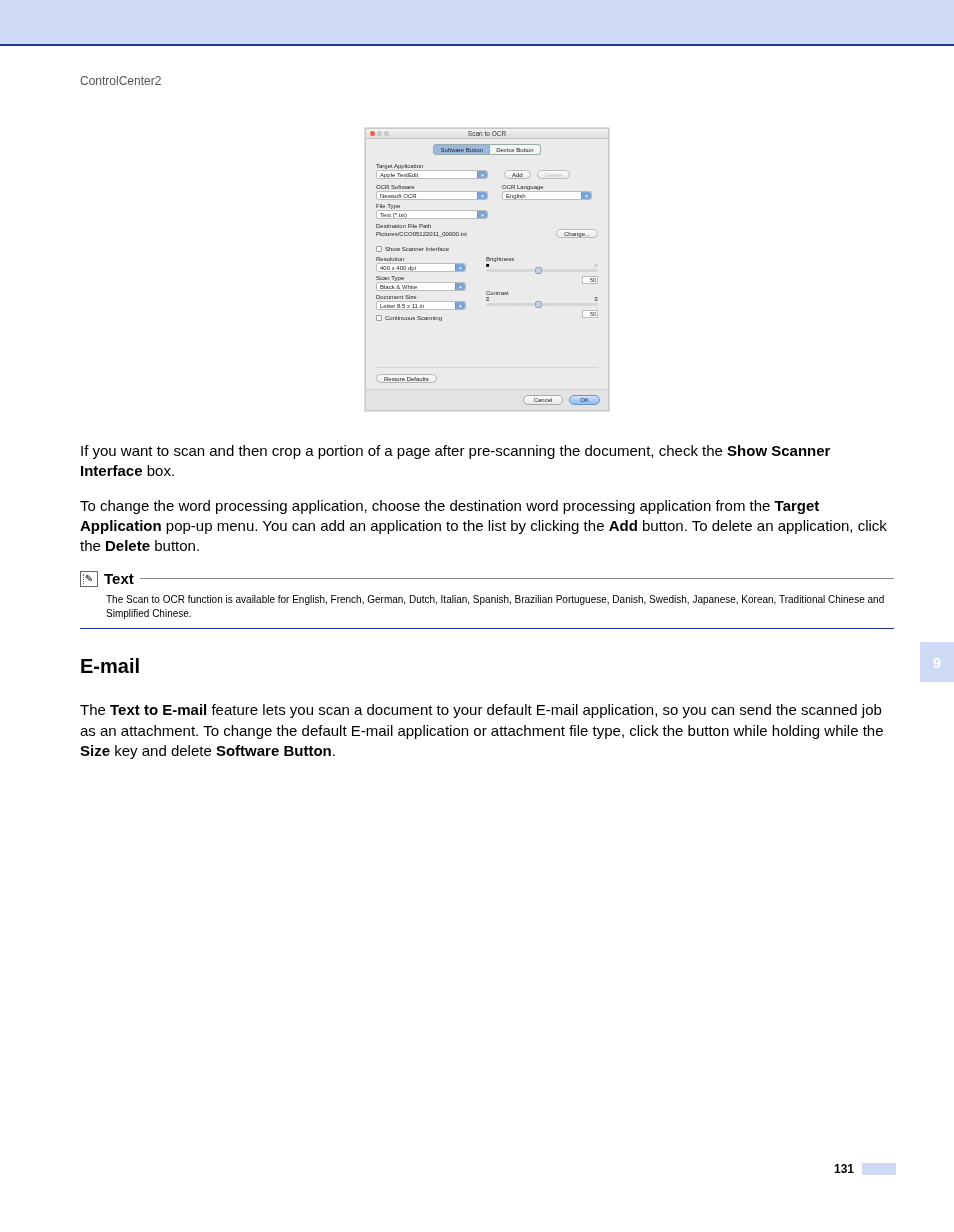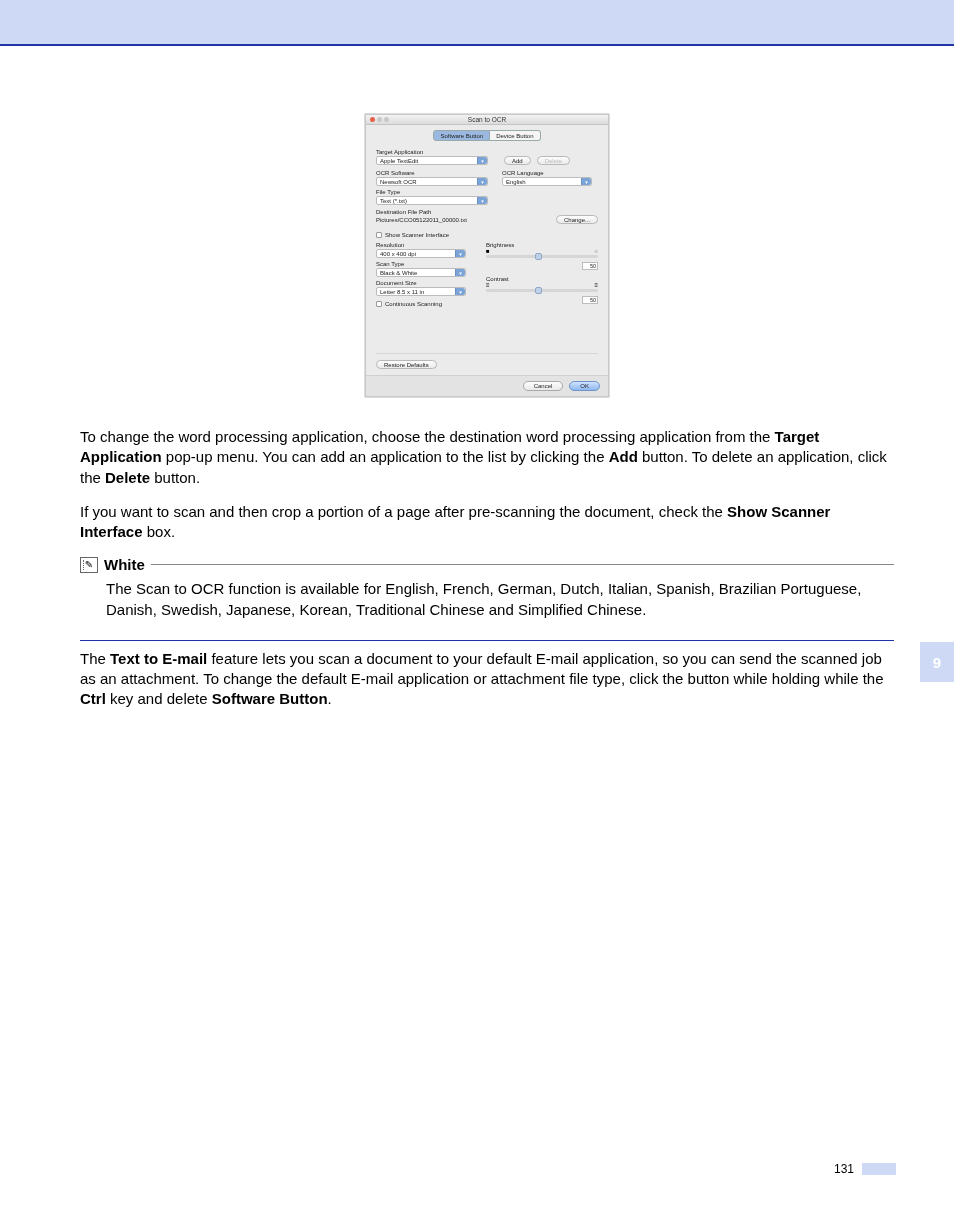--- a/index.html
+++ b/index.html
@@ -44,35 +44,36 @@
   .aquabtn.primary { background:linear-gradient(#cfe3ff,#8fb8f0); border-color:#6f94c9; }
 
   .body-text { font-size: 15px; line-height: 1.35; margin-top: 8px; }
   .body-text p { margin-bottom: 14px; }
   .note-block { margin-top: 8px; }
   .note-head { display:flex; align-items:center; gap:6px; }
   .note-head .icon { width:18px; height:16px; border:1px solid #666; display:flex; align-items:center; justify-content:center; font-size:10px; position:relative; }
   .note-head .icon::before{content:""; position:absolute; left:2px; top:2px; right:2px; bottom:2px; border-left:1px dotted #666;}
   .note-head .lblN { font-weight:bold; font-size:15px; }
   .note-head .rule { flex:1; height:1px; background:#888; }
-  .note-body { font-size:15px; line-height:1.35; padding: 6px 0 20px 26px; border-bottom:1px solid #1c33aa; }
+  .note-body { font-size:10px; line-height:1.35; padding: 6px 0 8px 26px; border-bottom:1px solid #1c33aa; }
   .section-h { font-size:20px; font-weight:bold; margin-top:26px; margin-bottom:22px; }
   .side-tab { position:absolute; right:0; top:642px; width:34px; height:40px; background:#cdd9f5; display:flex; align-items:center; justify-content:center; font-size:15px; font-weight:bold; color:#fff; }
   .page-num-bar { position:absolute; right:58px; bottom:56px; display:flex; align-items:center; gap:8px; }
-  .page-num-bar .num { font-size:12px; font-weight:normal; }
+  .page-num-bar .num { font-size:12px; font-weight:bold; }
   .page-num-bar .bar { width:34px; height:12px; background:#cdd9f5; }
   .page-wrap { position:relative; width:954px; height:1232px; }
 </style>
 </head>
 <body>
 <div class="page-wrap">
 
 <div class="topbar"></div>
 
 <div class="content">
+  <div class="header-label">ControlCenter2</div>
 
   <div class="screenshot-wrap">
     <div class="mac-window">
       <div class="mac-titlebar">
         <div class="traffic">
           <span class="tl red"></span>
           <span class="tl grey"></span>
           <span class="tl grey"></span>
         </div>
         <span class="ttl">Scan to OCR</span>
@@ -210,40 +211,41 @@
       </div>
       <div class="footer-row">
         <span class="aquabtn">Cancel</span>
         <span class="aquabtn primary">OK</span>
       </div>
     </div>
   </div>
 
   <div class="body-text">
     <p>
-      <span>To change the word processing application, choose the destination word processing application from the </span><b>Target Application</b><span> pop-up menu. You can add an application to the list by clicking the </span><b>Add</b><span> button. To delete an application, click the </span><b>Delete</b><span> button.</span>
+      <span>If you want to scan and then crop a portion of a page after pre-scanning the document, check the </span><b>Show Scanner Interface</b><span> box.</span>
     </p>
     <p>
-      <span>If you want to scan and then crop a portion of a page after pre-scanning the document, check the </span><b>Show Scanner Interface</b><span> box.</span>
+      <span>To change the word processing application, choose the destination word processing application from the </span><b>Target Application</b><span> pop-up menu. You can add an application to the list by clicking the </span><b>Add</b><span> button. To delete an application, click the </span><b>Delete</b><span> button.</span>
     </p>
   </div>
 
   <div class="note-block">
     <div class="note-head">
       <span class="icon">✎</span>
-      <span class="lblN">White</span>
+      <span class="lblN">Text</span>
       <span class="rule"></span>
     </div>
     <div class="note-body">The Scan to OCR function is available for English, French, German, Dutch, Italian, Spanish, Brazilian Portuguese, Danish, Swedish, Japanese, Korean, Traditional Chinese and Simplified Chinese.</div>
   </div>
 
+  <h2 class="section-h">E-mail</h2>
 
   <div class="body-text">
     <p>
-      <span>The </span><b>Text to E-mail</b><span> feature lets you scan a document to your default E-mail application, so you can send the scanned job as an attachment. To change the default E-mail application or attachment file type, click the button while holding while the </span><b>Ctrl</b><span> key and delete </span><b>Software Button</b><span>.</span>
+      <span>The </span><b>Text to E-mail</b><span> feature lets you scan a document to your default E-mail application, so you can send the scanned job as an attachment. To change the default E-mail application or attachment file type, click the button while holding while the </span><b>Size</b><span> key and delete </span><b>Software Button</b><span>.</span>
     </p>
   </div>
 </div>
 
 <div class="side-tab">9</div>
 
 <div class="page-num-bar">
   <span class="num">131</span>
   <span class="bar"></span>
 </div>

